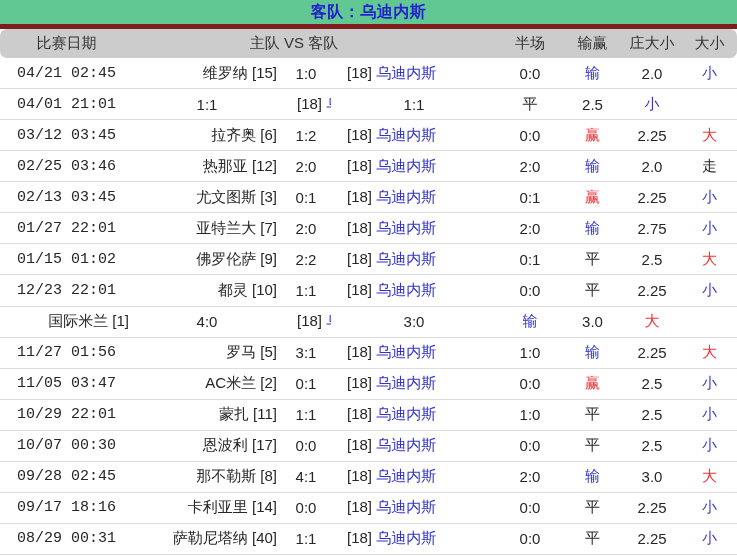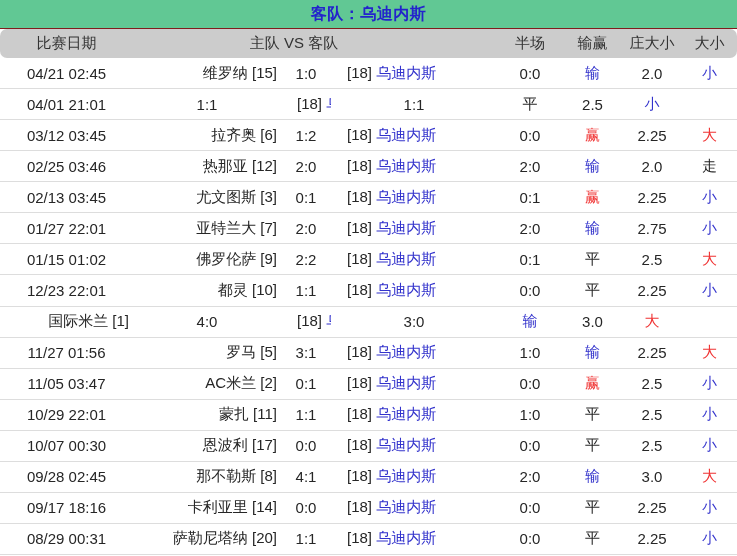--- a/index.html
+++ b/index.html
@@ -8,21 +8,21 @@
     overflow: hidden;
     background: #ffffff;
     font-family: "Liberation Sans", "DejaVu Sans", sans-serif;
   }
   .wrap { width: 737px; height: 556px; }
 
   
   .titlebar {
     height: 29px;
     background: var(--title-bg, #61C894);
-    border-bottom: 1px solid #7f1d1d;
+    border-bottom: 5px solid #7f1d1d;
     display: flex; align-items: center; justify-content: center;
   }
   .titlebar .title {
     color: var(--title-text, #2323CC);
     font-size: 16px; font-weight: bold;
     letter-spacing: 0.5px;
   }
 
   
   .grid {
@@ -49,21 +49,21 @@
   
   .tbody { height: 497px; }
   .trow {
     height: calc(497px / 16);
     border-bottom: 1px solid var(--row-border, #DDDDDD);
     background: #ffffff;
     font-size: 15px;
     color: var(--text-dark, #262626);
   }
   .cell { white-space: nowrap; overflow: hidden; }
-  .c-date  { text-align: center; }
+  .c-date  { text-align: center; font-family: Liberation Mono, monospace; }
   .c-home  { text-align: right; padding-right: 4px; }
   .c-score { text-align: center; }
   .c-away  { text-align: left; padding-left: 16px; }
   .c-half, .c-result, .c-line, .c-ou { text-align: center; }
   .away-name { color: var(--blue, #3333CC); cursor: pointer; }
 </style>
 </head>
 <body>
 
 <div class="wrap">
@@ -225,21 +225,21 @@
         <div class="cell c-home">卡利亚里 [14]</div>
         <div class="cell c-score">0:0</div>
         <div class="cell c-away"><span class="rank">[18]</span> <span class="away-name">乌迪内斯</span></div>
         <div class="cell c-half">0:0</div>
         <div class="cell c-result" style="color: rgb(38, 38, 38);">平</div>
         <div class="cell c-line">2.25</div>
         <div class="cell c-ou" style="color: rgb(51, 51, 204);">小</div>
       </div>
       <div class="grid trow">
         <div class="cell c-date">08/29 00:31</div>
-        <div class="cell c-home">萨勒尼塔纳 [20]</div>
+        <div class="cell c-home">萨勒尼塔纳 [40]</div>
         <div class="cell c-score">1:1</div>
         <div class="cell c-away"><span class="rank">[18]</span> <span class="away-name">乌迪内斯</span></div>
         <div class="cell c-half">0:0</div>
         <div class="cell c-result" style="color: rgb(38, 38, 38);">平</div>
         <div class="cell c-line">2.25</div>
         <div class="cell c-ou" style="color: rgb(51, 51, 204);">小</div>
       </div>
     </div>
 
 </div>

